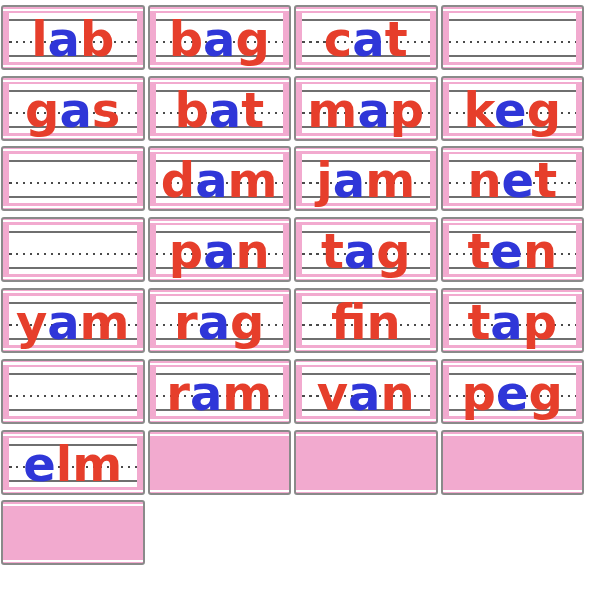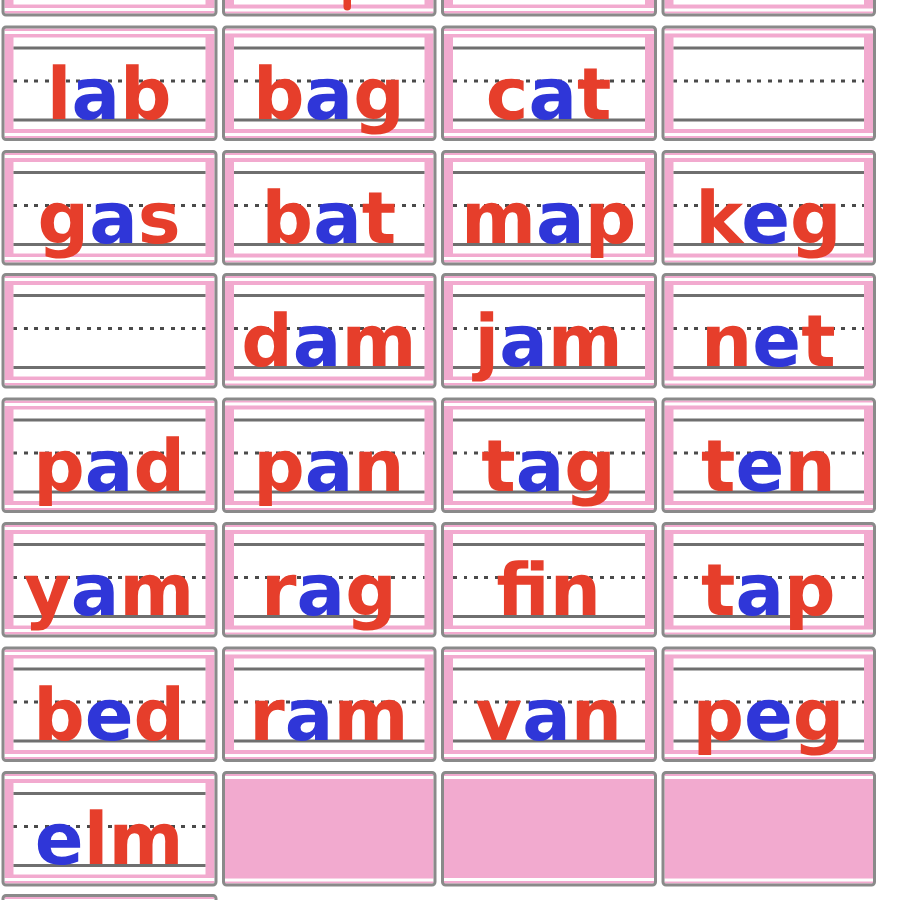--- a/index.html
+++ b/index.html
@@ -6,21 +6,21 @@
   .viewport{
     position:relative;width:600px;height:600px;overflow:hidden;background:#ffffff;
     font-family:"DejaVu Sans",sans-serif;
   }
   .grid{
     position:absolute;left:1px;top:-66px;width:583px;
     display:grid;grid-template-columns:repeat(4,1fr);
     column-gap:3px;row-gap:5.8px;
   }
   .card{
-    height:77px;box-sizing:border-box;
+    height:65px;box-sizing:border-box;
     border:2px solid var(--frame,#8a8a8a);
     border-radius:3px;
     padding:6px;
     background:
       linear-gradient(to bottom,
         var(--band,#f2aacf) 0 1.5px,
         #ffffff 1.5px 3.5px,
         var(--band,#f2aacf) 3.5px calc(100% - 3.5px),
         #ffffff calc(100% - 3.5px) calc(100% - 1.5px),
         var(--band,#f2aacf) calc(100% - 1.5px) 100%);
@@ -161,21 +161,20 @@
           <div class="gline dashed"></div>
           <div class="gline solid bottom"></div>
           <div class="word"><span class="letter" style="color: rgb(230, 62, 43);">n</span><span class="letter" style="color: rgb(47, 54, 216);">e</span><span class="letter" style="color: rgb(230, 62, 43);">t</span></div>
         </div>
       </div>
       <div class="card">
         <div class="surface">
           <div class="gline solid top"></div>
           <div class="gline dashed"></div>
           <div class="gline solid bottom"></div>
-          <div class="word"><span class="letter" style="color: rgb(230, 62, 43);">p</span><span class="letter" style="color: rgb(47, 54, 216);">a</span><span class="letter" style="color: rgb(230, 62, 43);">d</span></div>
         </div>
       </div>
       <div class="card">
         <div class="surface">
           <div class="gline solid top"></div>
           <div class="gline dashed"></div>
           <div class="gline solid bottom"></div>
           <div class="word"><span class="letter" style="color: rgb(230, 62, 43);">p</span><span class="letter" style="color: rgb(47, 54, 216);">a</span><span class="letter" style="color: rgb(230, 62, 43);">n</span></div>
         </div>
       </div>
@@ -225,21 +224,20 @@
           <div class="gline dashed"></div>
           <div class="gline solid bottom"></div>
           <div class="word"><span class="letter" style="color: rgb(230, 62, 43);">t</span><span class="letter" style="color: rgb(47, 54, 216);">a</span><span class="letter" style="color: rgb(230, 62, 43);">p</span></div>
         </div>
       </div>
       <div class="card">
         <div class="surface">
           <div class="gline solid top"></div>
           <div class="gline dashed"></div>
           <div class="gline solid bottom"></div>
-          <div class="word"><span class="letter" style="color: rgb(230, 62, 43);">b</span><span class="letter" style="color: rgb(47, 54, 216);">e</span><span class="letter" style="color: rgb(230, 62, 43);">d</span></div>
         </div>
       </div>
       <div class="card">
         <div class="surface">
           <div class="gline solid top"></div>
           <div class="gline dashed"></div>
           <div class="gline solid bottom"></div>
           <div class="word"><span class="letter" style="color: rgb(230, 62, 43);">r</span><span class="letter" style="color: rgb(47, 54, 216);">a</span><span class="letter" style="color: rgb(230, 62, 43);">m</span></div>
         </div>
       </div>

